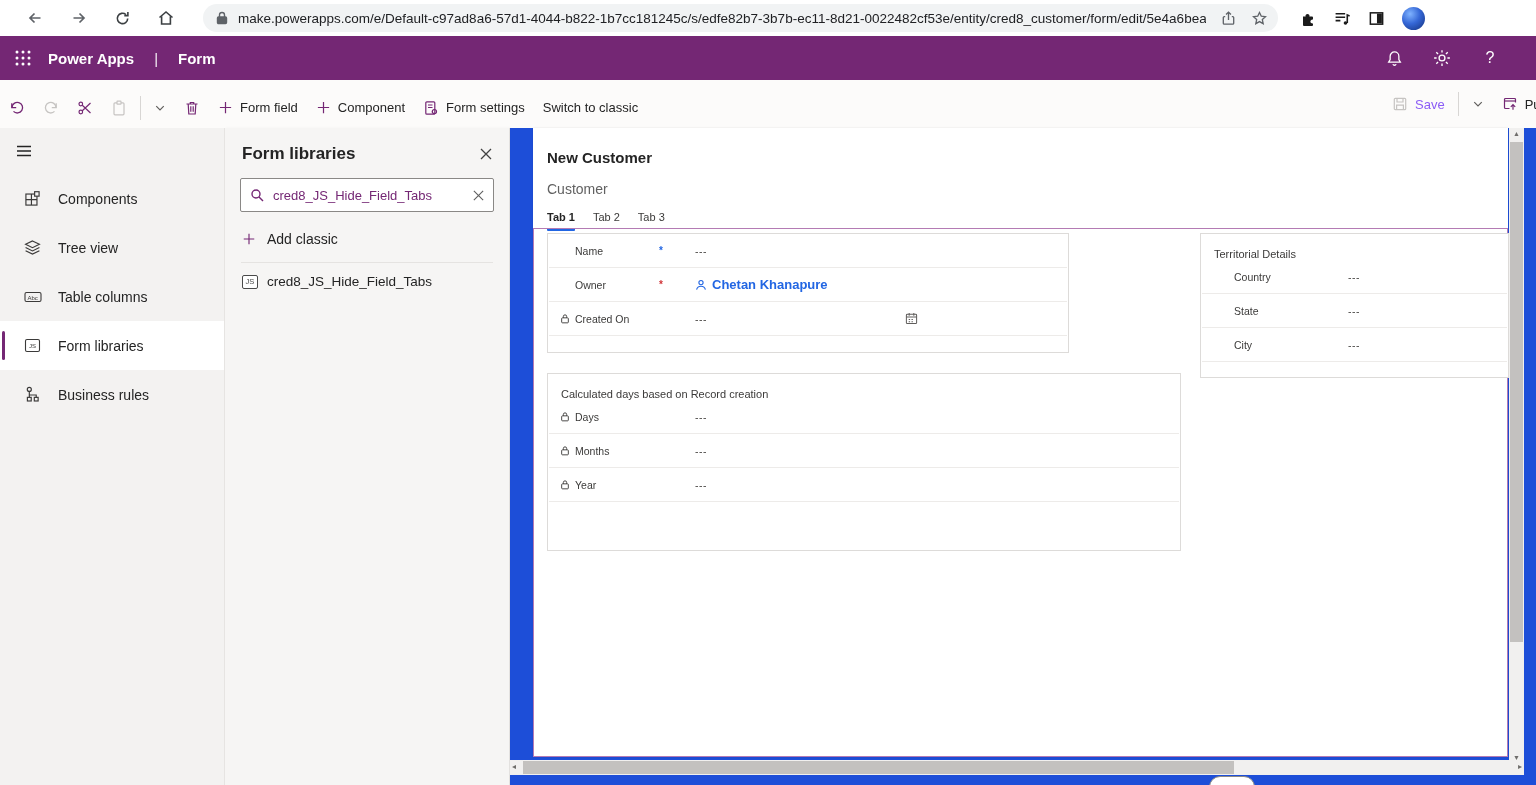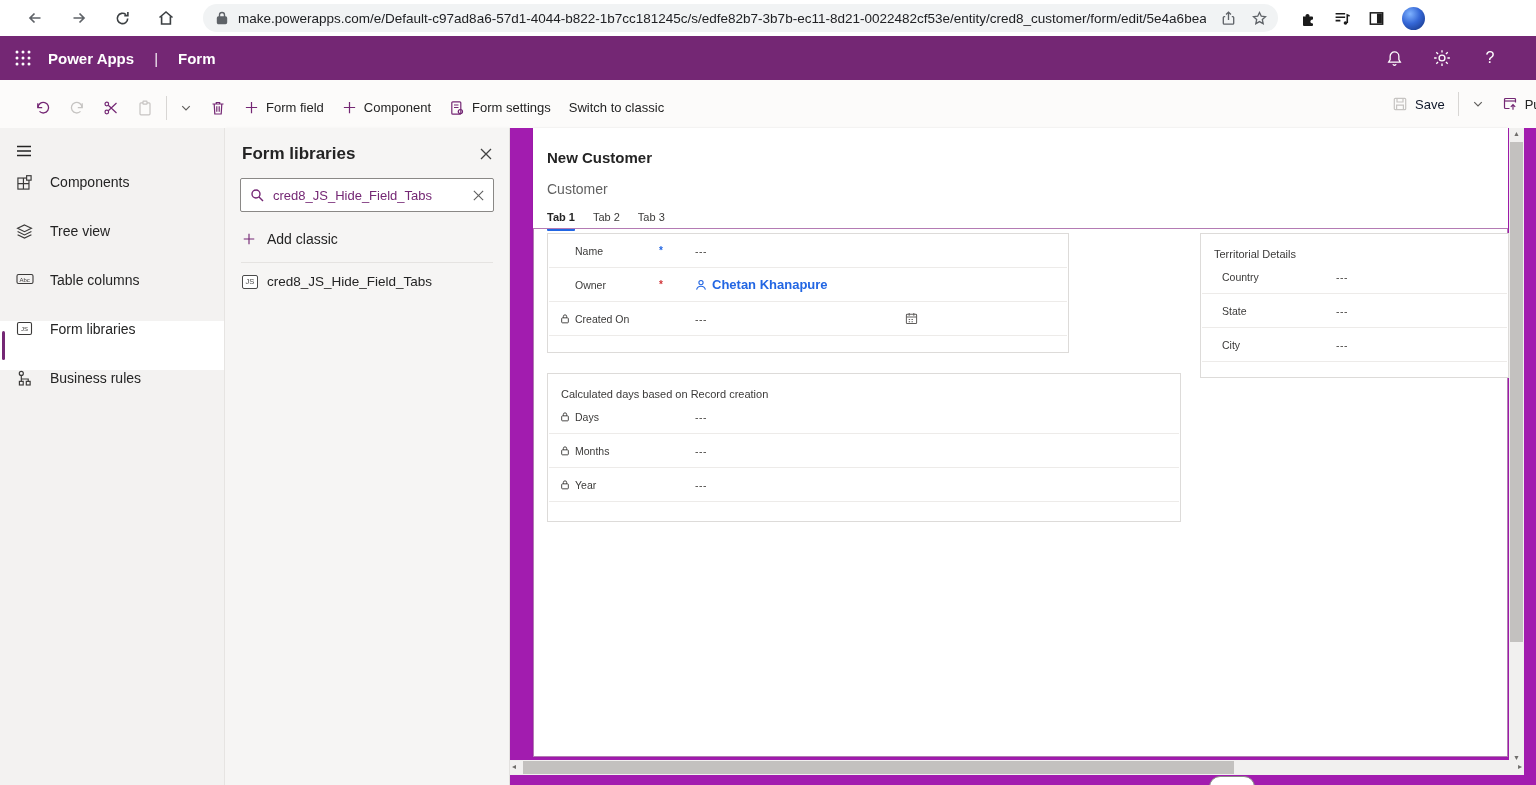--- a/index.html
+++ b/index.html
@@ -24,78 +24,78 @@
   .app-title { display:flex; align-items:baseline; gap:20px; font-size:15px; font-weight:bold; margin-left:2px; }
   .app-title .sep { font-weight:normal; opacity:.9; }
   .appbar-right { margin-left:auto; display:flex; align-items:center; padding-right:22px; }
   .env { display:flex; align-items:center; gap:9px; margin-right:38px; cursor:pointer; }
   .env-text .env-label { font-size:10px; line-height:11px; }
   .env-text .env-name { font-size:14px; line-height:16px; }
   .appbar-ic { width:48px; display:flex; justify-content:center; cursor:pointer; }
   .qmark { font-size:16px; }
 
   
-  .toolbar { position:absolute; top:80px; left:0; right:0; height:56px; background:#fcfbfa; border-bottom:1px solid #eceae8; display:flex; align-items:center; padding-left:26px; }
+  .toolbar { position:absolute; top:80px; left:0; right:0; height:56px; background:#fcfbfa; border-bottom:1px solid #eceae8; display:flex; align-items:center; }
   .tbtn { display:flex; align-items:center; gap:7px; height:34px; padding:0 9px; font-size:13px; color:#242424; border-radius:2px; cursor:pointer; white-space:nowrap; }
   .tbtn .picon { color:#742774; }
   .tbtn.disabled { cursor:default; }
   .tbtn.disabled .picon { color:#c6c4c2; }
-  .tbtn.disabled .tlabel { color:#0f172a; }
+  .tbtn.disabled .tlabel { color:#8b5cf6; }
   .tdiv { width:1px; height:24px; background:#d8d6d4; margin:0 4px; }
   .toolbar-right { position:absolute; left:1383px; top:0; height:48px; display:flex; align-items:center; }
 
   
   .main { position:absolute; top:128px; left:0; right:0; bottom:0; }
 
   .nav { position:absolute; left:0; top:0; bottom:0; width:225px; background:#f3f2f1; border-right:1px solid #e7e5e3; }
   .nav-burger { height:46px; display:flex; align-items:center; padding-left:15px; color:#242424; cursor:pointer; }
-  .nav-item { position:relative; height:49px; display:flex; align-items:flex-start; gap:17px; padding-left:16px; font-size:14px; color:#242424; cursor:pointer; }
+  .nav-item { position:relative; height:49px; display:flex; align-items:center; gap:17px; padding-left:24px; font-size:14px; color:#242424; cursor:pointer; }
   .nav-item .nicon { color:#3b3a39; width:17px; }
   .nav-item.selected { background:#fff; }
   .nav-item.selected::before { content:""; position:absolute; left:2px; top:10px; bottom:10px; width:3px; background:#742774; border-radius:2px; }
 
   .panel { position:absolute; left:225px; top:0; bottom:0; width:285px; background:#f6f5f4; border-right:1px solid #e3e1df; box-shadow:1px 0 3px rgba(0,0,0,.04); }
   .panel-head { display:flex; align-items:center; justify-content:space-between; padding:16px 16px 8px 17px; }
   .panel-title { font-size:17px; font-weight:bold; color:#242424; }
   .panel-close { color:#424242; cursor:pointer; }
   .search-box { margin:6px 15px 0 15px; height:34px; background:#fff; border:1px solid #8a8886; border-radius:2px; display:flex; align-items:center; padding:0 8px 0 9px; }
   .search-box .sicon { color:#742774; }
   .search-input { border:none; outline:none; flex:1; margin-left:8px; font-size:13px; color:#742774; font-family:"Liberation Sans",sans-serif; background:transparent; }
   .search-clear { color:#616161; cursor:pointer; }
   .add-lib { display:flex; align-items:center; gap:11px; margin:19px 0 0 17px; font-size:14px; color:#242424; cursor:pointer; }
   .add-lib .picon { color:#742774; }
   .panel-div { border:none; border-top:1px solid #e5e3e1; margin:15px 16px 0 16px; }
   .lib-item { display:flex; align-items:center; gap:9px; margin:11px 0 0 17px; font-size:13.5px; color:#242424; cursor:pointer; }
   .js-badge { width:16px; height:14px; border:1px solid #4a4a4a; border-radius:2px; font-size:7.5px; color:#4a4a4a; display:flex; align-items:center; justify-content:center; background:#fff; }
 
-  .workarea { position:absolute; left:510px; right:0; top:0; bottom:0; background:#a21caf; }
+  .workarea { position:absolute; left:510px; right:0; top:0; bottom:0; background:#1d4ed8; }
   .canvas { position:absolute; left:23px; top:0; width:975px; height:629px; background:#fff; box-shadow:0 0 2px rgba(0,0,0,.10); }
   .canvas-header { padding:21px 0 0 14px; }
   .form-title { font-size:15px; font-weight:bold; color:#242424; }
   .form-subtitle { font-size:14px; color:#616161; margin-top:15px; }
   .tabs { display:flex; gap:18px; margin-top:14px; font-size:11px; color:#3b3a39; }
   .tab { padding-bottom:5px; cursor:pointer; }
   .tab.selected { font-weight:bold; color:#242424; border-bottom:3px solid #2266e3; border-radius:1px; }
 
   .tab-body { position:absolute; left:0; right:0; top:100px; bottom:0; border:1px solid #b47bb4; }
   .card { position:absolute; background:#fff; border:1px solid #dddbd9; }
   .card.general { left:13px; top:4px; width:522px; height:120px; }
-  .card.calc { left:13px; top:144px; width:634px; height:149px; }
+  .card.calc { left:13px; top:144px; width:634px; height:178px; }
   .card.terr { left:666px; top:4px; width:309px; height:145px; }
   .card-title { height:26px; display:flex; align-items:end; padding:10px 0 0 13px; font-size:11px; color:#3b3a39; }
   .frow { position:relative; display:flex; align-items:center; height:34px; margin:0 1px; border-bottom:1px solid #edebe9; padding-left:11px; font-size:10.5px; color:#3b3a39; }
   .icon-slot { width:15px; color:#3b3a39; }
   .flabel { width:84px; }
   .req { width:36px; font-size:10px; font-weight:bold; }
   .req.blue { color:#2266e3; }
   .req.red { color:#d13438; }
   .fvalue { color:#484644; letter-spacing:.5px; }
   .owner-val { display:flex; align-items:center; gap:5px; color:#2266e3; font-weight:bold; font-size:13px; }
   .cal-ic { position:absolute; left:356px; color:#605e5c; }
-  .terr .frow { padding-left:20px; }
+  .terr .frow { padding-left:32px; }
   .terr .flabel { width:114px; }
 
   
   .vscroll { position:absolute; right:12px; top:0; width:15px; height:635px; background:#f1f0ef; }
   .vthumb { position:absolute; left:1px; right:1px; top:14px; height:500px; background:#c3c1bf; cursor:pointer; }
   .varrow { position:absolute; left:0; right:0; text-align:center; font-size:7px; color:#6f6d6b; cursor:pointer; }
   .varrow.up { top:2px; } .varrow.down { bottom:2px; }
   .hscroll { position:absolute; left:0; right:12px; bottom:10px; height:15px; background:#f1f0ef; }
   .hthumb { position:absolute; top:1px; bottom:1px; left:13px; width:711px; background:#c3c1bf; cursor:pointer; }
   .harrow { position:absolute; top:2px; font-size:8px; color:#6f6d6b; cursor:pointer; }

